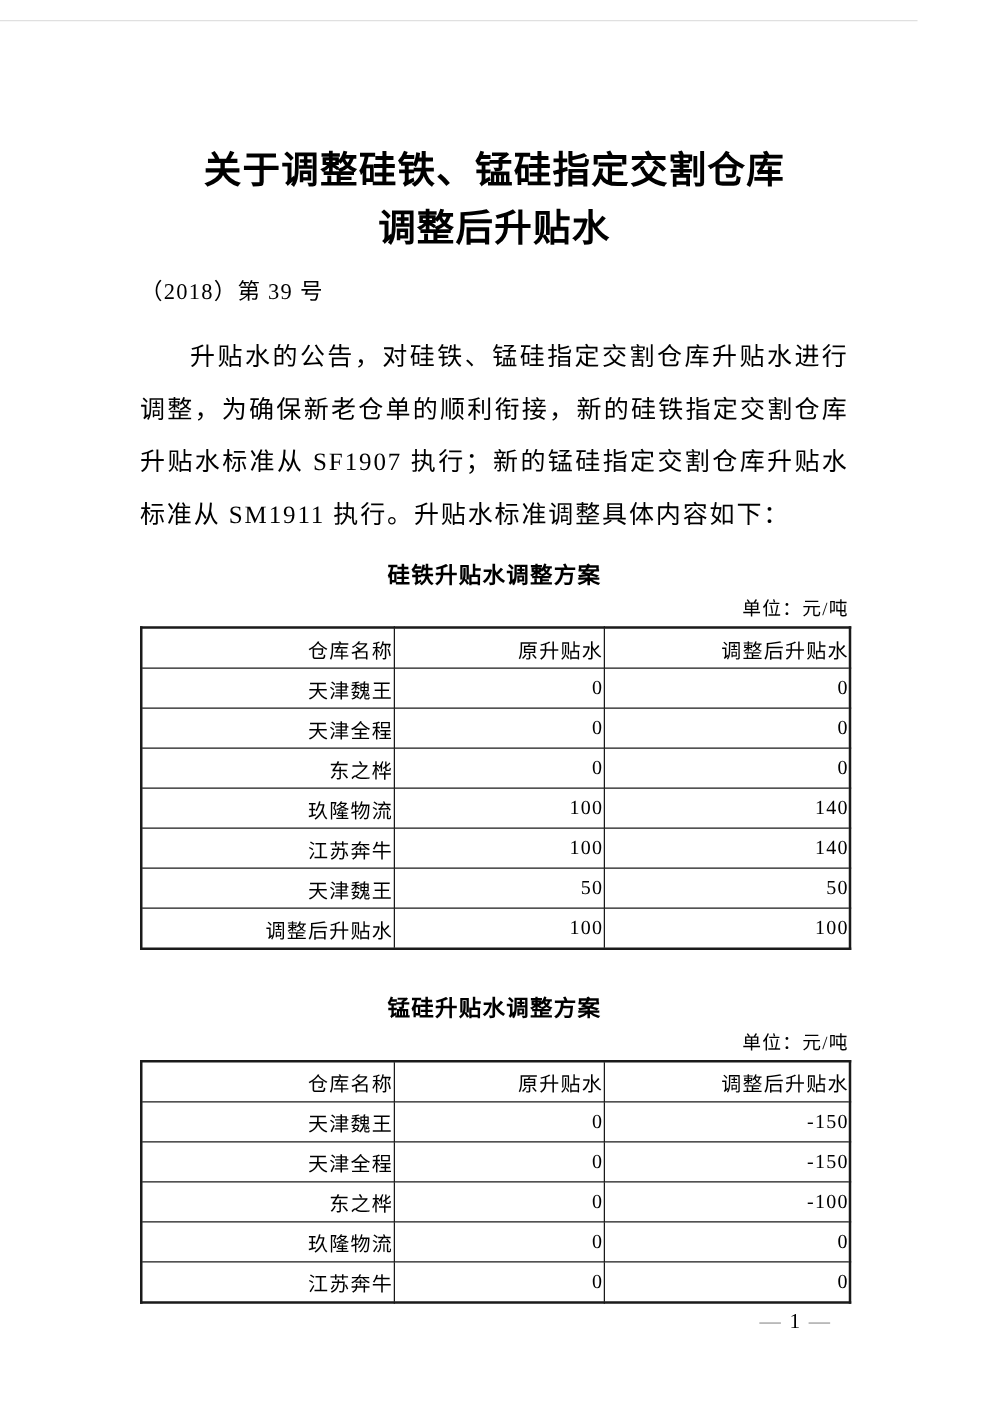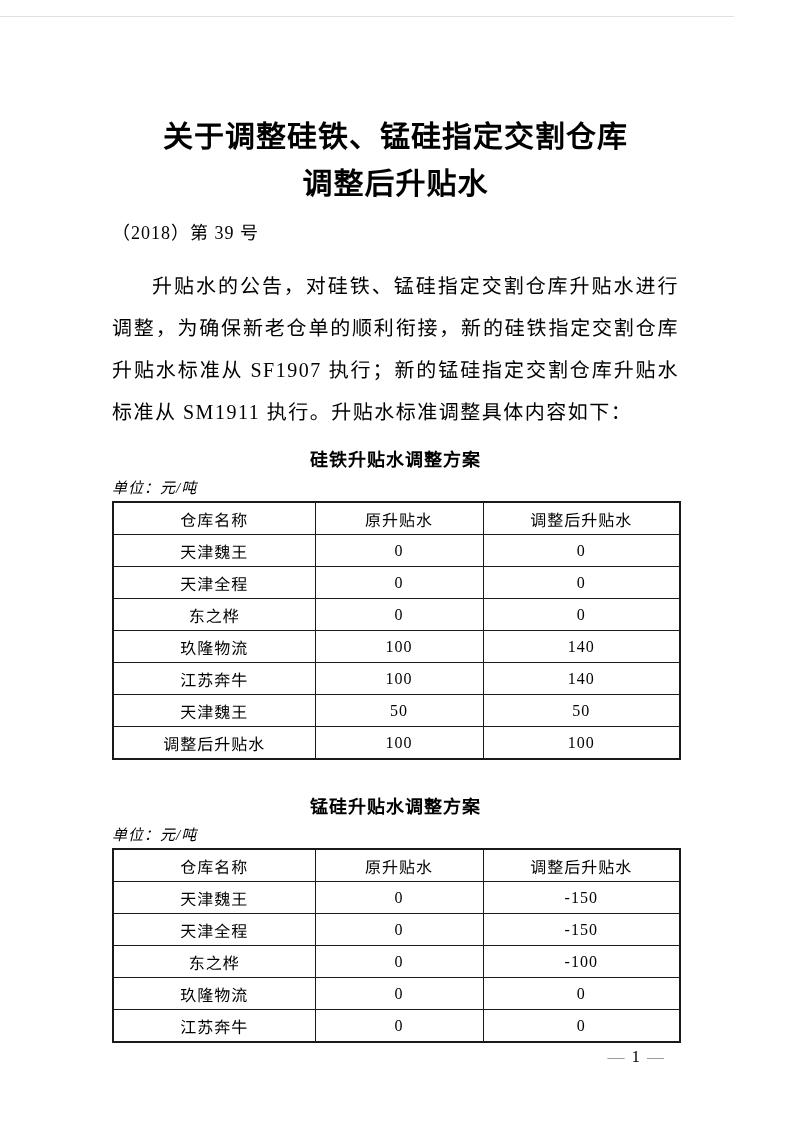--- a/index.html
+++ b/index.html
@@ -64,40 +64,39 @@
     margin-top: 14px;
     text-align: center;
     font-size: 18px;
     line-height: 26px;
     font-weight: 700;
     letter-spacing: 1px;
   }
   .unit-label {
     margin: 0;
     margin-top: 4px;
-    text-align: left;
+    text-align: right;
     font-size: 15px;
     line-height: 22px;
-    font-style: italic;
     letter-spacing: 1px;
   }
   .section-2 .table-title {
     margin-top: 34px;
   }
   table.data-table {
     width: 567px;
     border-collapse: collapse;
     table-layout: fixed;
     margin-top: 2px;
     border: 2px solid #1a1a1a;
   }
   table.data-table th,
   table.data-table td {
     border: 1px solid #1a1a1a;
-    text-align: center;
+    text-align: right;
     vertical-align: middle;
     height: 31px;
     font-size: 16px;
     font-weight: 400;
     letter-spacing: 1px;
     padding: 0;
   }
   table.data-table col.c1 { width: 202px; }
   table.data-table col.c2 { width: 168px; }
   table.data-table col.c3 { width: 197px; }

